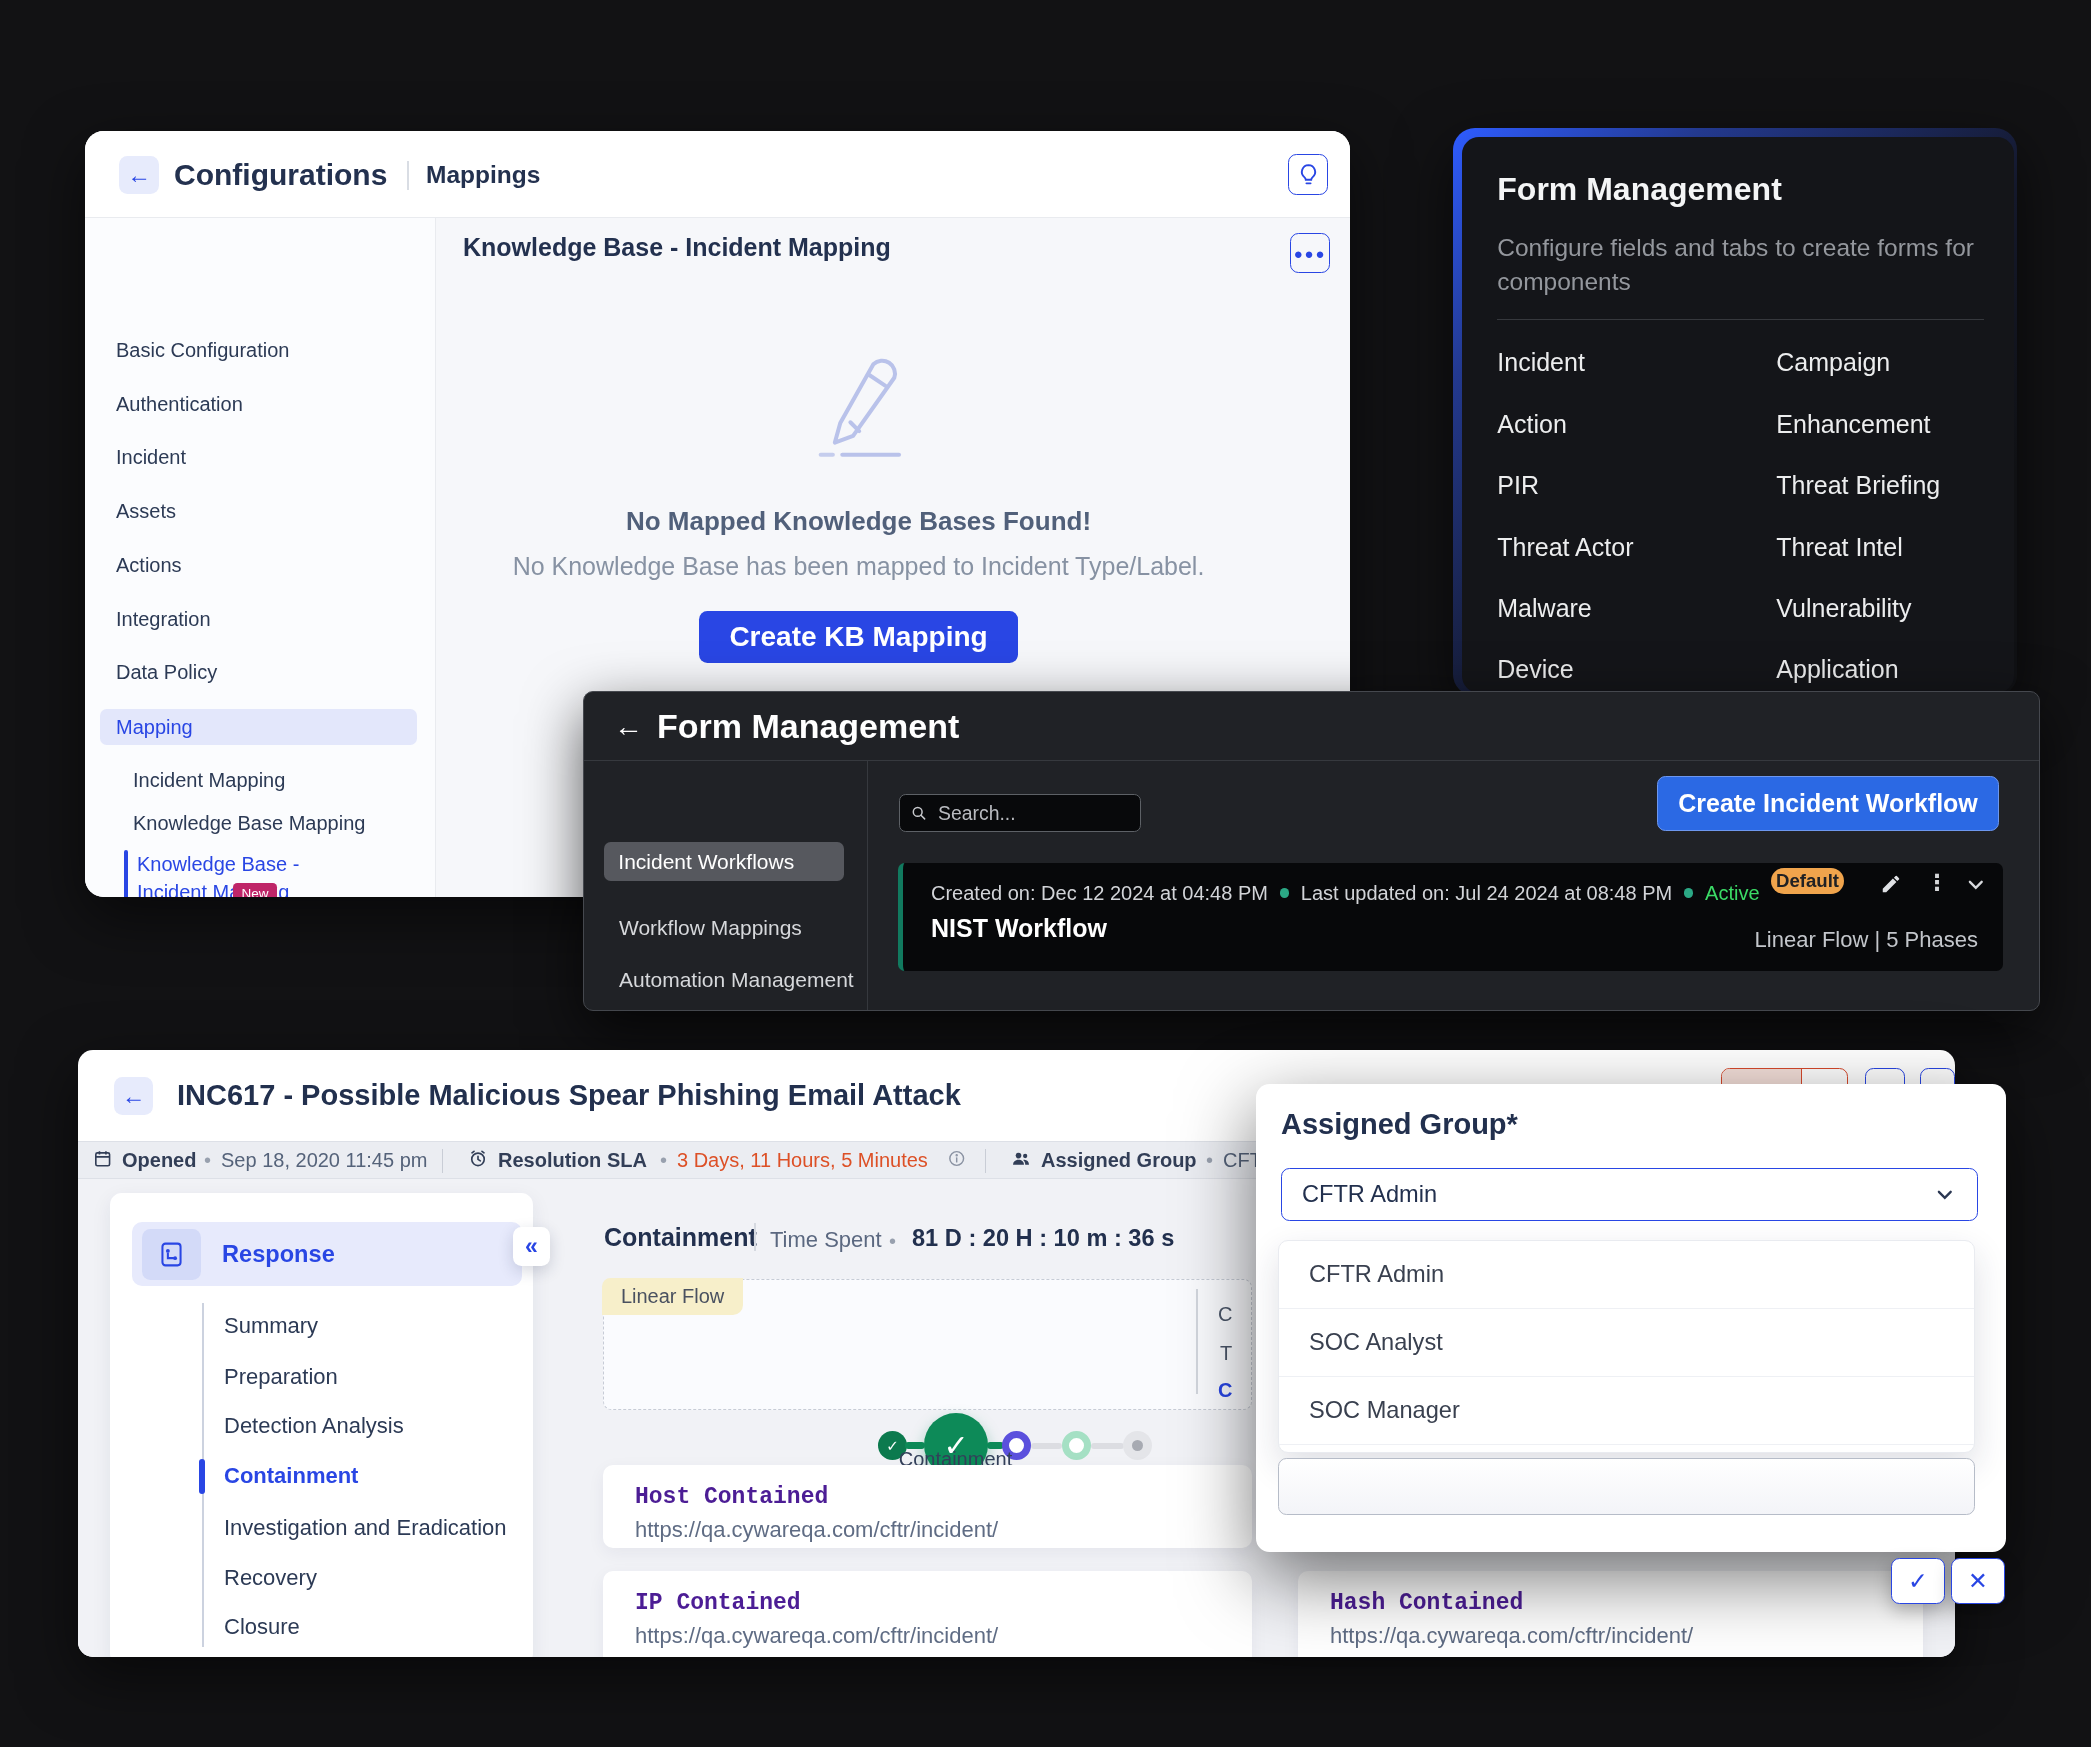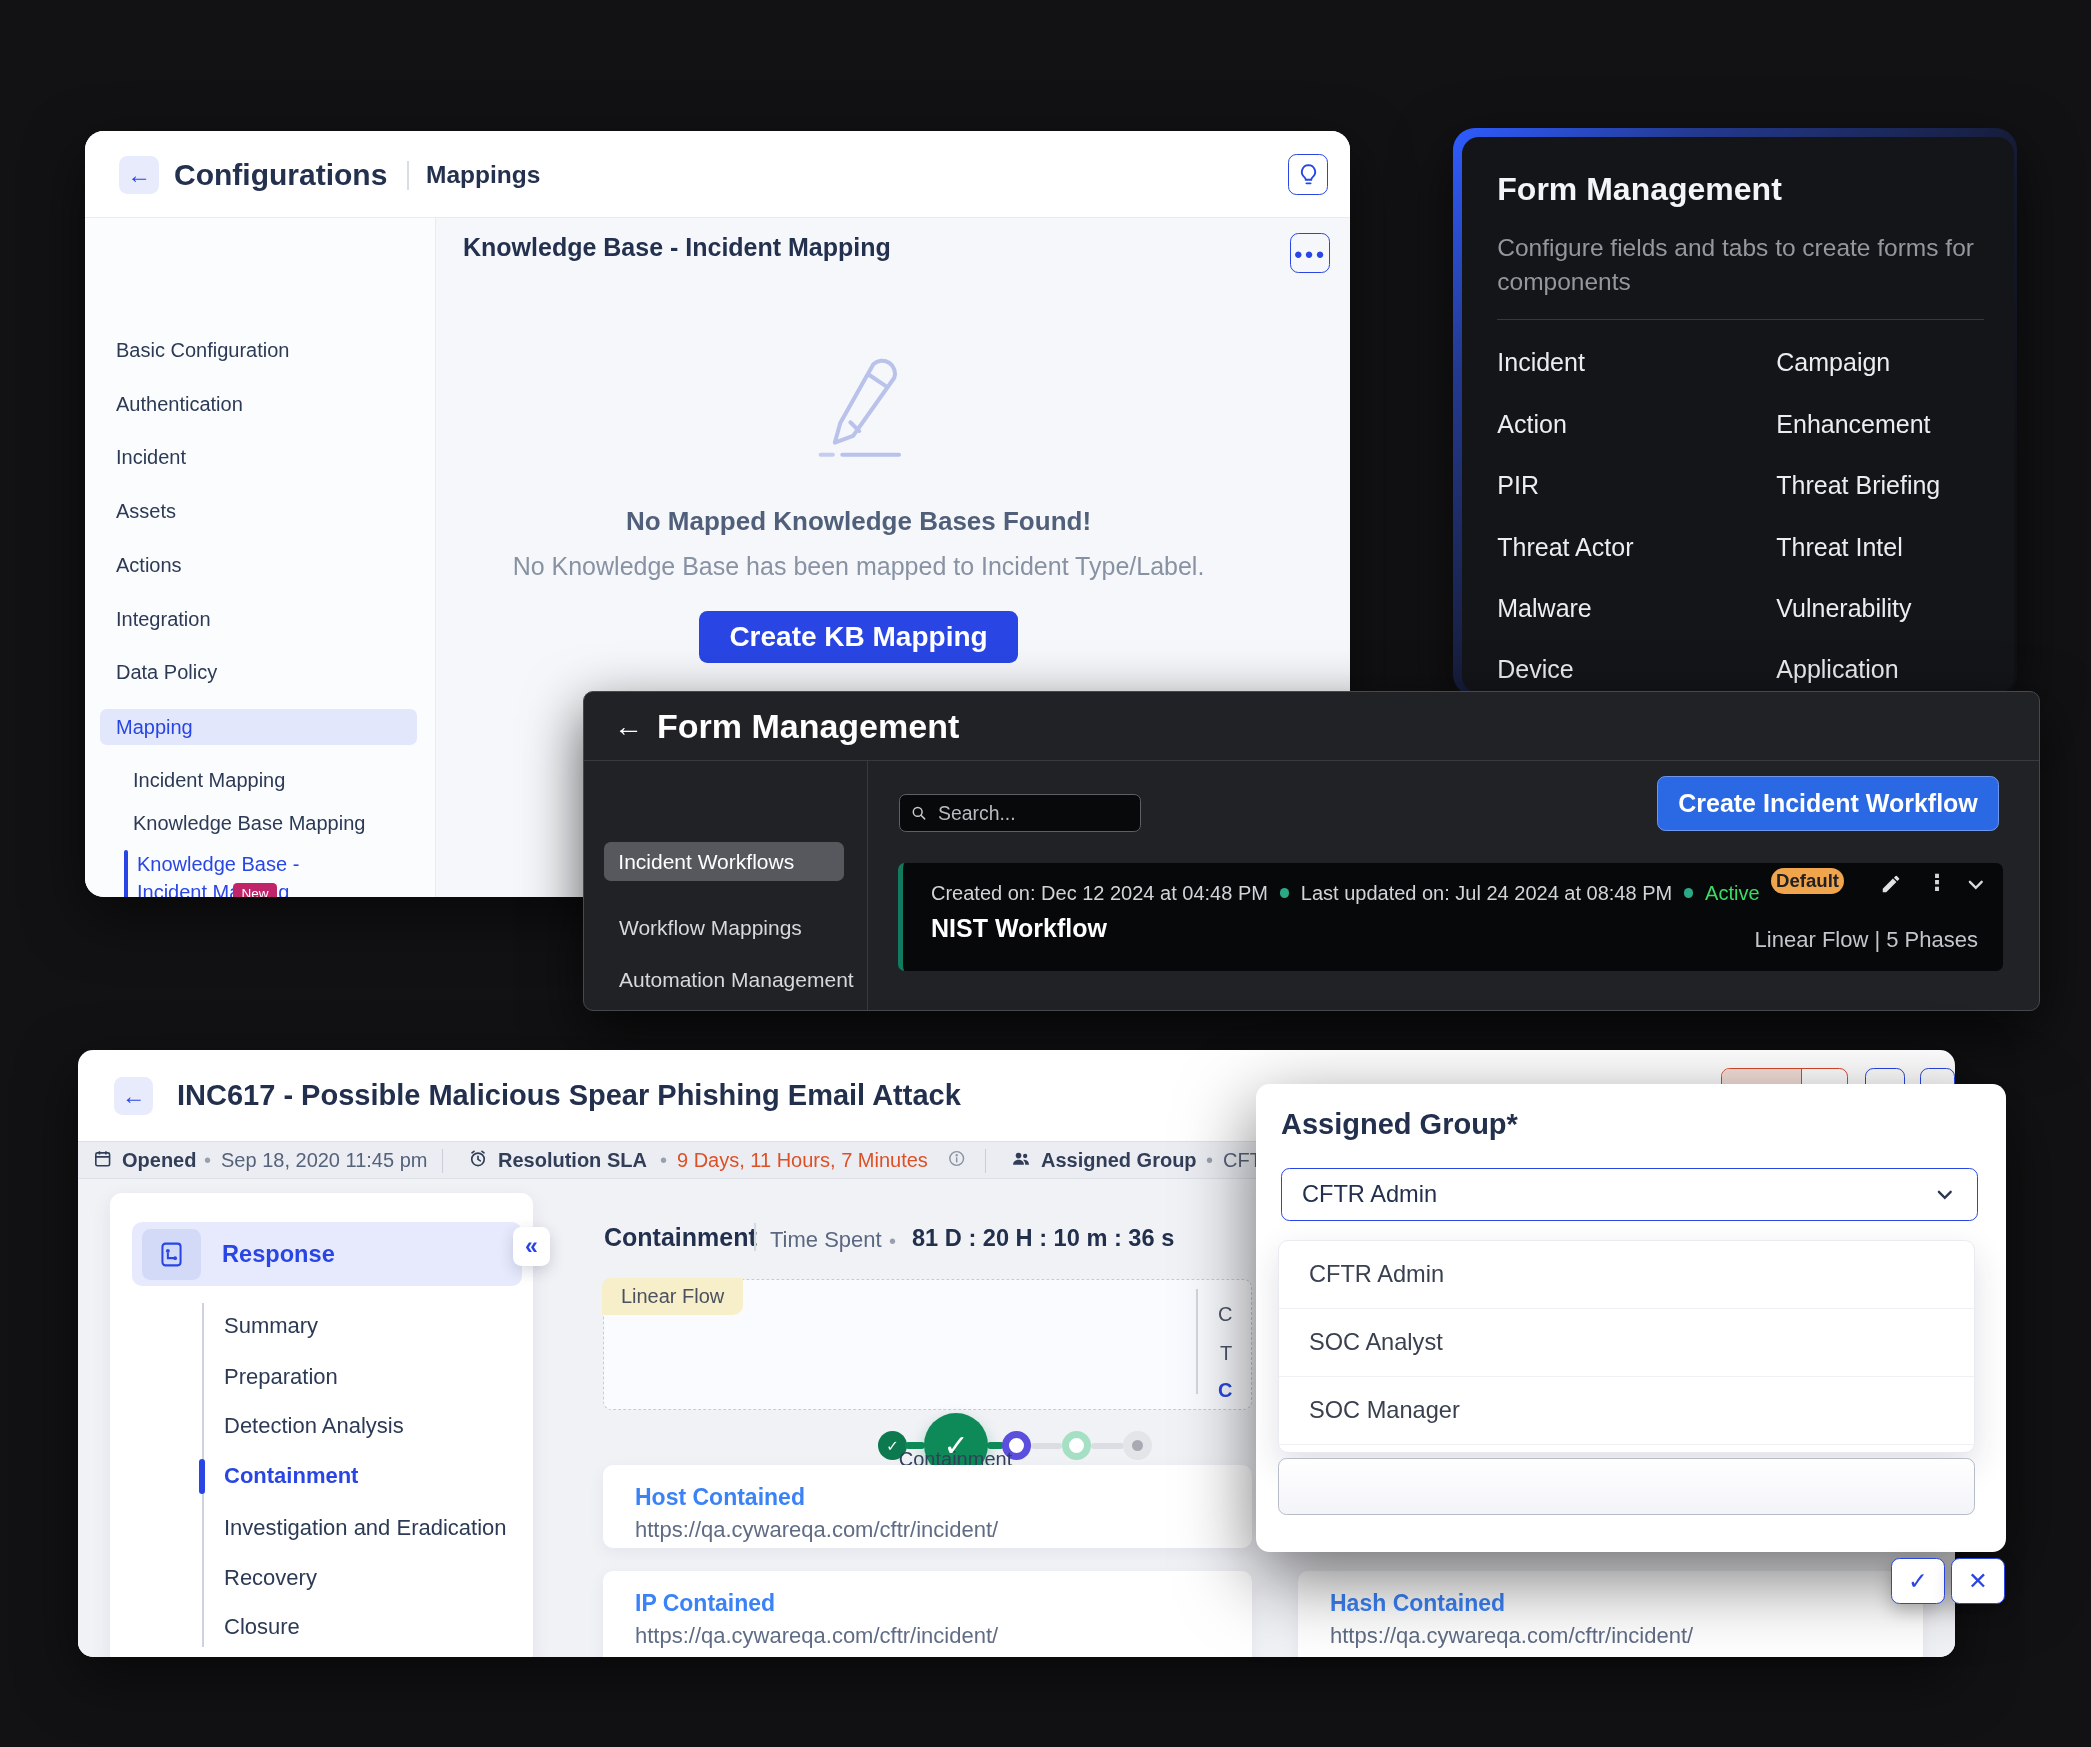--- a/index.html
+++ b/index.html
@@ -100,21 +100,21 @@
   .ct-time{left:834px;top:46px;font-size:23.6px;font-weight:bold;color:#22304e;}
   .dashed{left:525px;top:100px;width:649px;height:131px;border:1.7px dashed #c7ccd6;border-radius:8.4px;background:#fafbfe;}
   .lf-badge{position:absolute;left:-1.7px;top:-1.7px;background:#f7efca;border-radius:8.4px 0 10px 0;padding:6.7px 18.6px;
        font-size:20px;color:#4a5160;}
   .step{position:absolute;border-radius:50%;}
   .conn{position:absolute;height:6.7px;border-radius:3.4px;}
   .step-label{position:absolute;left:242px;top:168px;width:219px;text-align:center;font-size:20px;color:#33405a;}
   .cut-div{left:1118px;top:110px;width:1.7px;height:105px;background:#d2d6de;}
   .cutc{position:absolute;font-size:20px;color:#4a5568;}
   .fcardw{position:absolute;background:#fff;border-radius:10px;box-shadow:0 5px 17px rgba(30,40,80,.06);}
-  .f-lab{position:absolute;left:32px;top:18.6px;font-size:23px;font-weight:bold;color:#3b82f6;}
+  .f-lab{position:absolute;left:32px;top:18.6px;font-size:23px;font-weight:bold;color:#4c1d95;font-family:Liberation Mono, monospace;}
   .f-url{position:absolute;left:32px;top:52px;font-size:22px;color:#5f6c84;}
   
   .popup{left:1256px;top:1084px;width:750px;height:468px;background:#fff;border-radius:13.5px;
        box-shadow:0 25px 76px rgba(0,0,0,.55);}
   .pp-title{left:25px;top:23.6px;font-size:29px;font-weight:bold;color:#22304e;}
   .pp-select{position:absolute;left:25px;top:84px;width:697px;height:53px;border:1.7px solid #2946e4;border-radius:8.4px;
        display:flex;align-items:center;padding:0 20px;cursor:pointer;background:#fff;}
   .pp-selval{font-size:23.6px;color:#22304e;flex:1;}
   .pp-list{position:absolute;left:22px;top:156px;width:697px;height:213px;background:#fff;border:0.8px solid #e9ebf0;border-radius:10px;
        box-shadow:0 13.5px 34px rgba(25,35,70,.14);overflow:hidden;}
@@ -268,21 +268,21 @@
       <span class="m mval" style="left:143px">Sep 18, 2020 11:45 pm</span>
       <span class="msep" style="left:364px"></span>
       <span class="m" style="left:390px">
         <svg width="20" height="20" viewBox="0 0 24 24" fill="none" stroke="#323e57" stroke-width="2" stroke-linecap="round">
             <circle cx="12" cy="13" r="7.5"></circle>
             <path d="M12 9.5V13l2.8 1.8M4.8 5.2L7.2 3.4M19.2 5.2L16.8 3.4"></path>
           </svg>
       </span>
       <span class="m mlab" style="left:420px">Resolution SLA</span>
       <span class="m mdot" style="left:582px">•</span>
-      <span class="m mval" style="left:599px;color:#dd5026">9 Days, 11 Hours, 7 Minutes</span>
+      <span class="m mval" style="left:599px;color:#dd5026">3 Days, 11 Hours, 5 Minutes</span>
       <span class="m" style="left:869px">
         <svg width="19.4" height="19.4" viewBox="0 0 24 24" fill="none" stroke="#8b93a3" stroke-width="1.8" stroke-linecap="round">
             <circle cx="12" cy="12" r="8.5"></circle>
             <path d="M12 11.2v5"></path>
             <circle cx="12" cy="8" r="0.6" fill="#8b93a3"></circle>
           </svg>
       </span>
       <span class="msep" style="left:907px"></span>
       <span class="m" style="left:933px">
         <svg width="20" height="20" viewBox="0 0 24 24" fill="#323e57">

